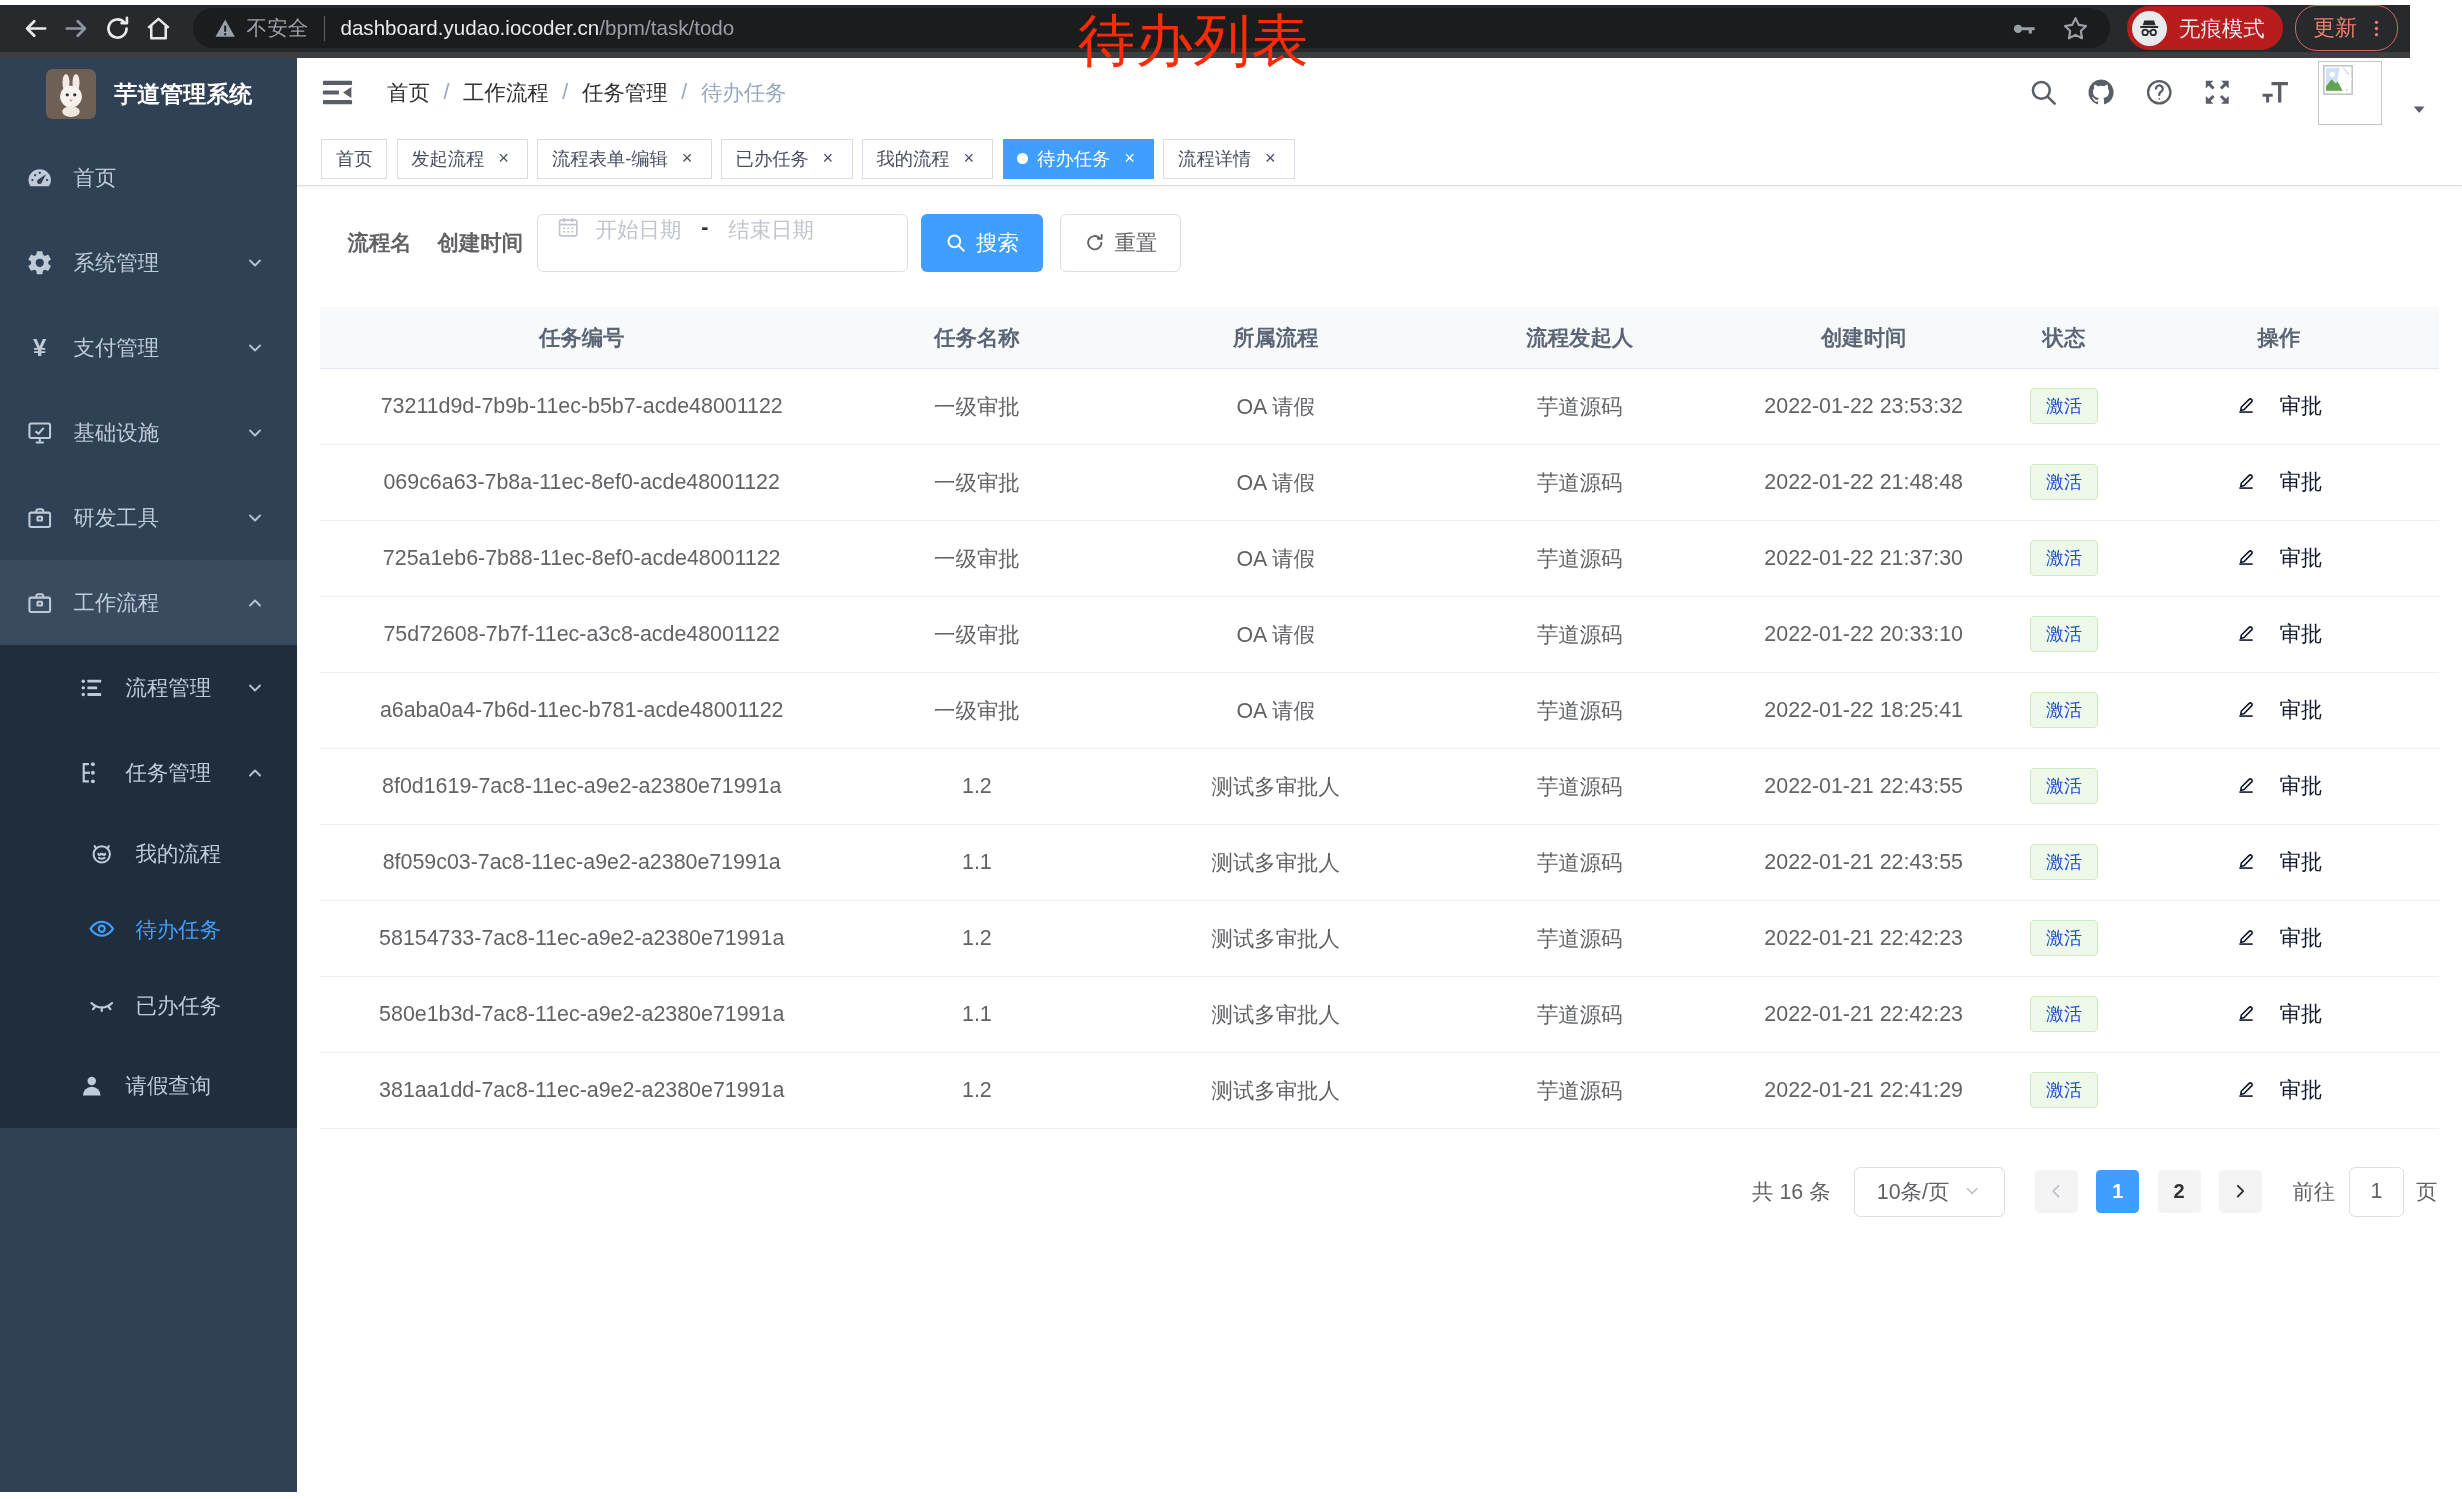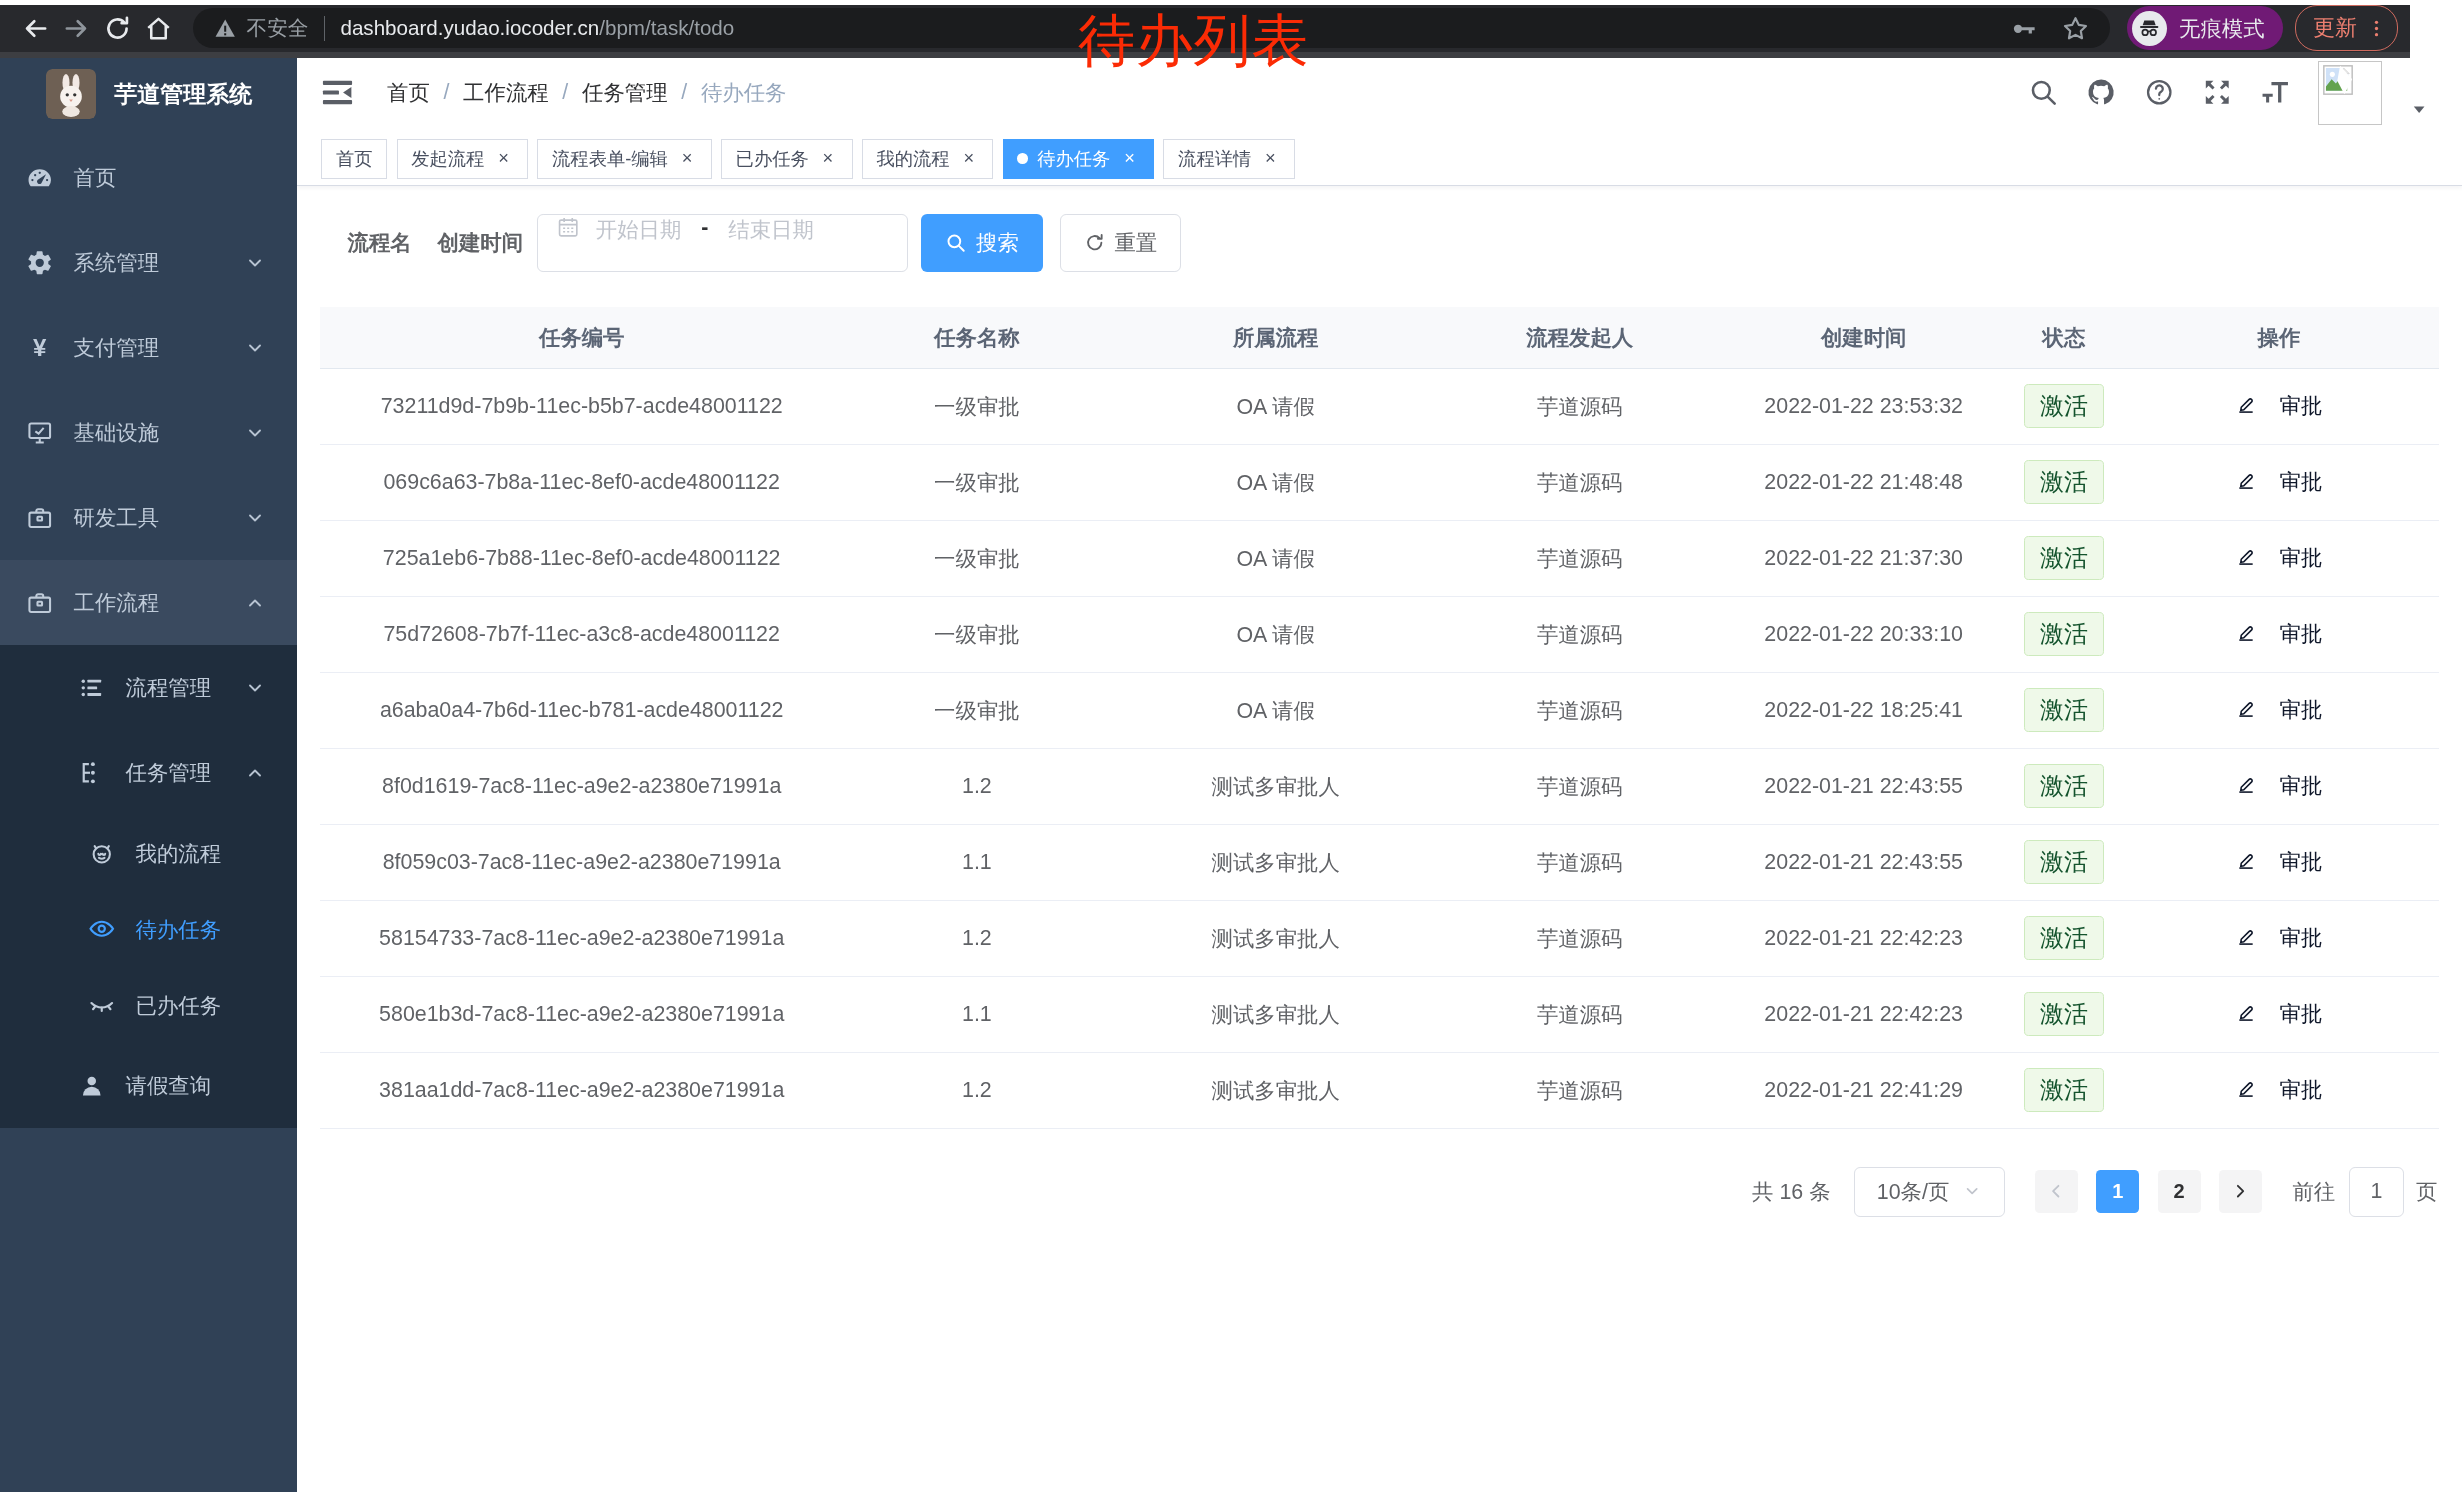--- a/index.html
+++ b/index.html
@@ -25,21 +25,21 @@
     padding:0 20px;margin:0 17px 0 13.7px;color:#9aa0a6;font-size:20.6px;min-width:0;
   }
   .url-pill .warn{width:24.4px;height:24.4px;color:#9aa0a6}
   .pill-divider{width:1.5px;height:24.4px;background:#5f6368;margin:0 15.3px}
   .url-host{color:#e8eaed;white-space:nowrap}
   .url-path{color:#9aa0a6;white-space:nowrap}
   .pill-spacer{flex:1}
   .key-ic{width:27.5px;height:27.5px;color:#9aa0a6}
   .star-ic{width:29px;height:29px;color:#9aa0a6;margin-left:23px}
   .incog-badge{
-    height:44px;border-radius:22px;background:#701a75;display:flex;align-items:center;
+    height:44px;border-radius:22px;background:#b91c1c;display:flex;align-items:center;
     padding:0 18.3px 0 5.3px;gap:12.2px;color:#e8eaed;font-size:21.4px;flex:none;
   }
   .incog-circle{width:35px;height:35px;border-radius:50%;background:#e8eaed;display:flex;align-items:center;justify-content:center}
   .incog-circle .ic{width:24.4px;height:24.4px;color:#28292d}
   .update-btn{
     height:44px;border-radius:22px;border:1.5px solid #cf6a5e;color:#ec7f70;display:flex;align-items:center;
     gap:7.6px;padding:0 9.2px 0 17px;font-size:22px;margin-left:12.2px;background:transparent;flex:none;
   }
   .update-btn .ic{width:23px;height:23px}
 
@@ -118,22 +118,22 @@
   .btn-primary{background:#409eff;color:#fff;margin-left:13.7px}
   .btn-plain{background:#fff;border-color:#dcdfe6;color:#606266;margin-left:17px}
 
   .table{margin-top:35px;font-size:21.4px;color:#606266}
   .tr{display:flex;align-items:center;border-bottom:1.5px solid #ebeef5}
   .tr.head{background:#f8f9fb;height:61px;color:#5b6575;font-weight:700;border-bottom:1.5px solid #e2e8ef}
   .tr.body{height:75px;background:#fff}
   .td{text-align:center;overflow:hidden;white-space:nowrap}
   .c0{width:24.7%}.c1{width:12.6%}.c2{width:15.6%}.c3{width:13.1%}.c4{width:13.7%}.c5{width:5.2%}.c6{width:15.1%}
   .status-tag{
-    display:inline-block;padding:6.1px 15.3px;background:#eff9e9;border:1.5px solid #cdeabd;color:#14532d;
-    font-size:24px;border-radius:4.6px;line-height:1.25;
+    display:inline-block;padding:6.1px 15.3px;background:#eff9e9;border:1.5px solid #cdeabd;color:#1d4ed8;
+    font-size:18px;border-radius:4.6px;line-height:1.25;
   }
   .action-link{color:#0f172a;display:inline-flex;align-items:center;gap:24px;cursor:pointer}
   .action-link .ic{width:20px;height:20px}
 
   .pagination{
     margin-top:38px;display:flex;align-items:center;justify-content:flex-end;
     font-size:21.4px;color:#606266;padding-right:1.5px;
   }
   .pg-total{margin-right:23px;white-space:nowrap}
   .pg-size{

